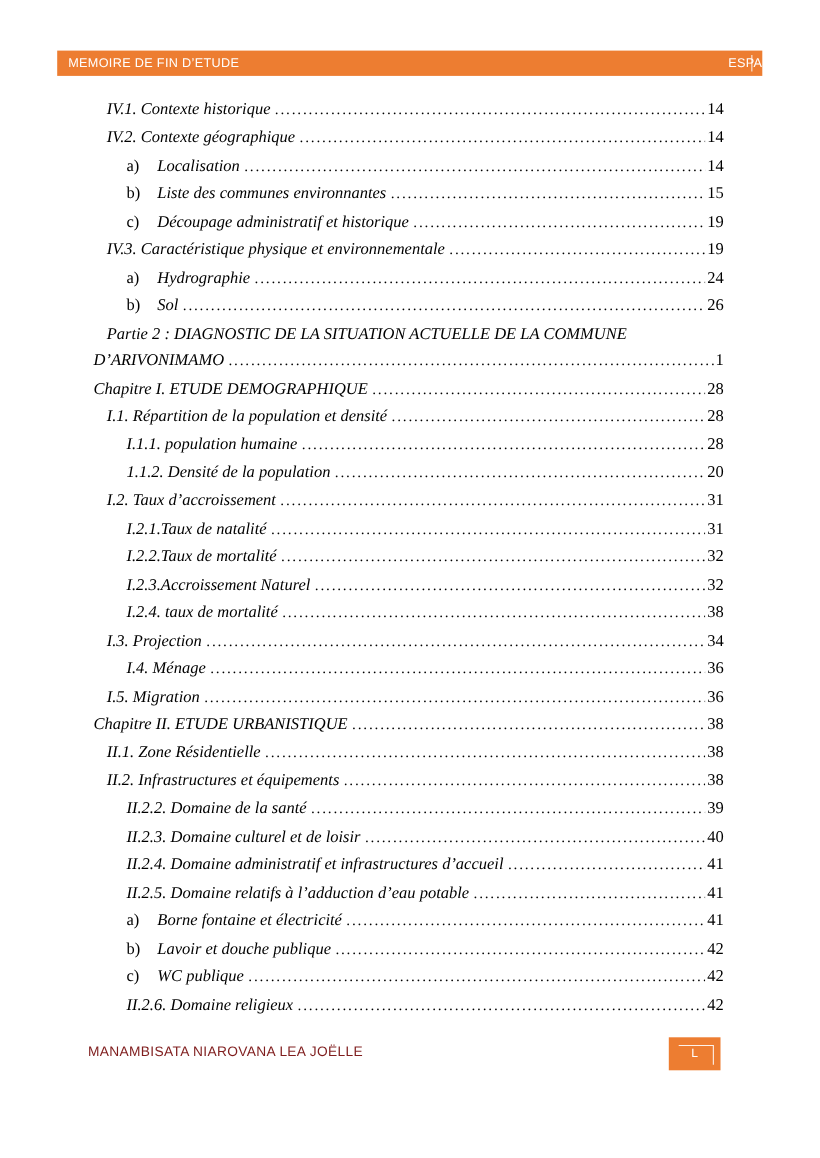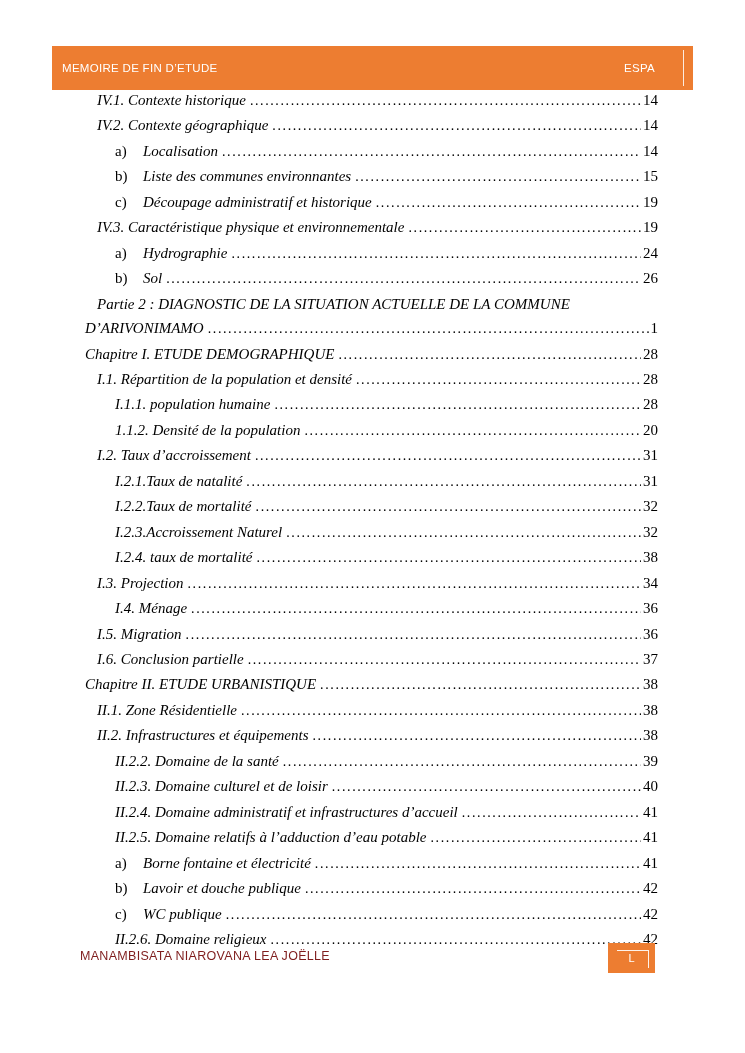--- a/index.html
+++ b/index.html
@@ -2,26 +2,26 @@
 <html><head>
 <meta charset="utf-8">
 <style>
   html,body{margin:0;padding:0;}
   body{
     width:745px;height:1053px;background:#ffffff;position:relative;
     font-family:"Liberation Serif", serif;color:#000;overflow:hidden;
   }
   
   .topbar{
-    position:absolute;left:52px;top:46px;width:641px;height:44px;
+    position:absolute;left:52px;top:46px;width:641px;height:23px;
     background:#ED7D31;color:#ffffff;display:flex;align-items:center;
     font-family:"Liberation Sans", sans-serif;font-size:11.5px;letter-spacing:.3px;
   }
   .topbar .title{padding-left:10px;}
-  .topbar .right{margin-left:auto;padding-right:38px;}
+  .topbar .right{margin-left:auto;}
   .topbar .vline{
     position:absolute;right:9px;top:4px;bottom:4px;width:1px;
     background:rgba(255,255,255,.85);
   }
   
   .toc{
     position:absolute;left:85px;top:88px;width:573px;
     font-size:15px;line-height:24.45px;
   }
   .row{display:flex;align-items:baseline;white-space:nowrap;}
@@ -173,25 +173,20 @@
     <div class="row ind-2">
       <span class="label">I.4. Ménage</span>
       <span class="dots"></span>
       <span class="page">36</span>
     </div>
     <div class="row ind-1">
       <span class="label">I.5. Migration</span>
       <span class="dots"></span>
       <span class="page">36</span>
     </div>
-    <div class="row ind-1">
-      <span class="label">I.6. Conclusion partielle</span>
-      <span class="dots"></span>
-      <span class="page">37</span>
-    </div>
     <div class="row ind-0">
       <span class="label">Chapitre II. ETUDE URBANISTIQUE</span>
       <span class="dots"></span>
       <span class="page">38</span>
     </div>
     <div class="row ind-1">
       <span class="label">II.1. Zone Résidentielle</span>
       <span class="dots"></span>
       <span class="page">38</span>
     </div>

